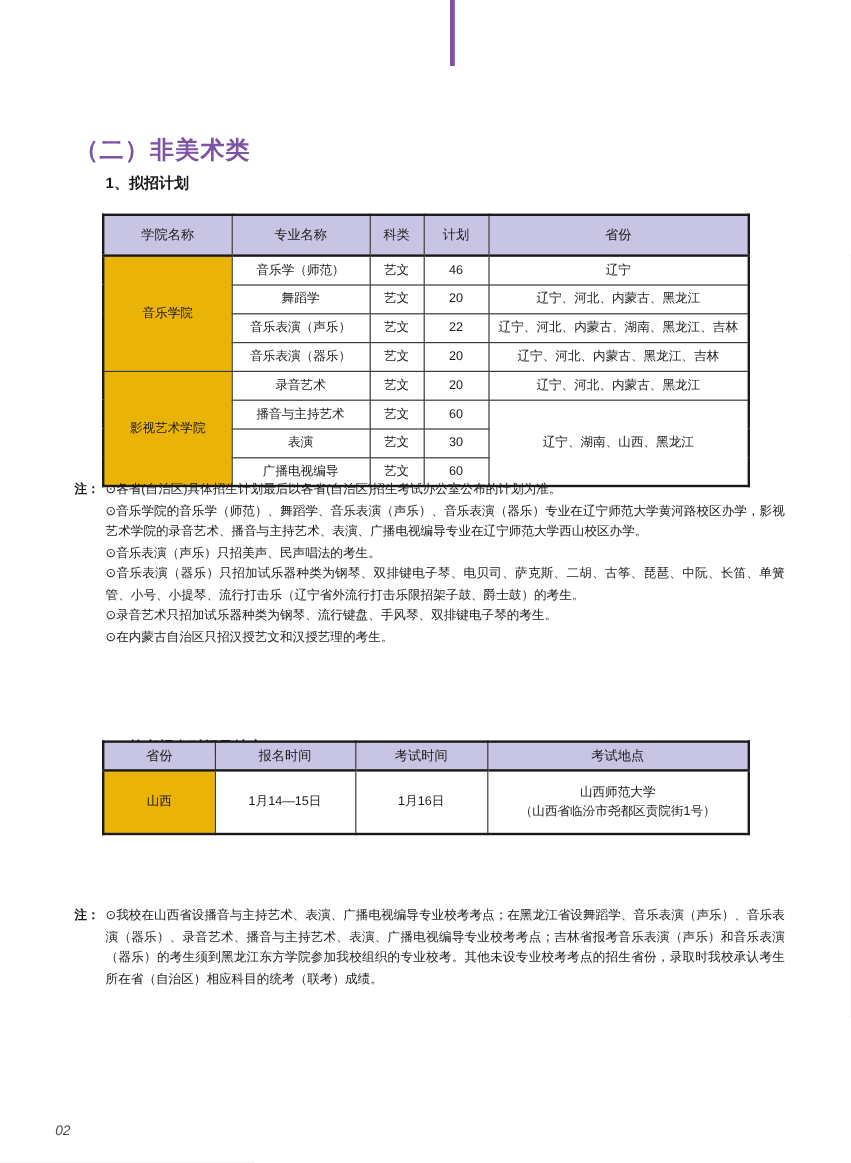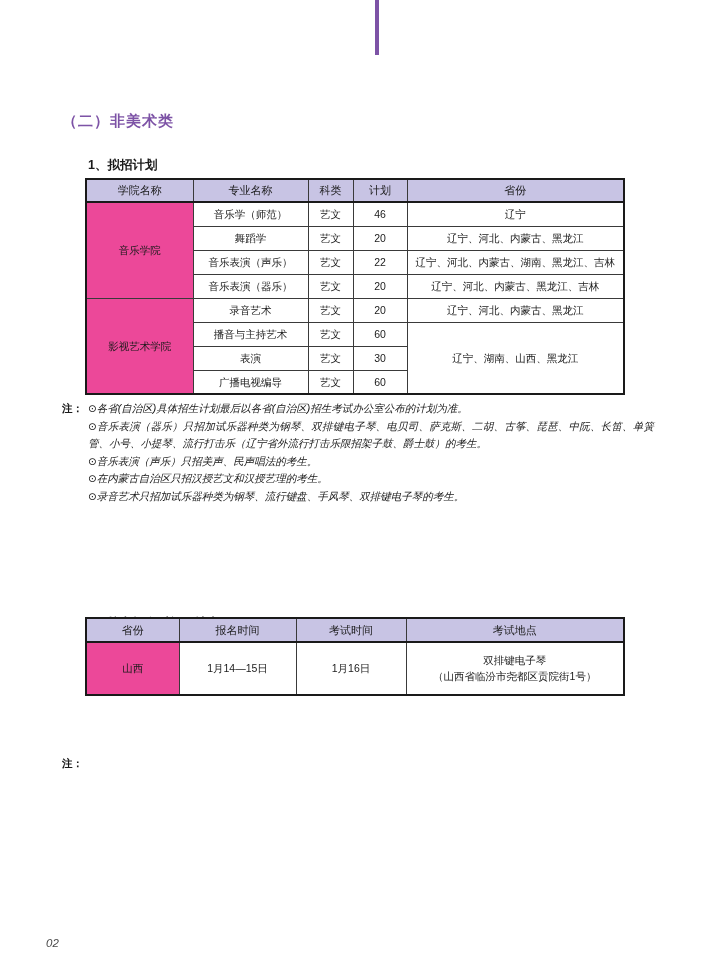--- a/index.html
+++ b/index.html
@@ -16,33 +16,33 @@
   }
   .crop-mark {
     position: absolute;
     left: 375px; top: 0;
     width: 4px; height: 55px;
     background: #7d53a6;
   }
   .sec-title {
     position: absolute;
     left: 62px; top: 112px;
-    font-size: 15px;
+    font-size: 20px;
     font-weight: bold;
     letter-spacing: 1px;
     color: #7d53a6;
   }
   .sub-heading {
     position: absolute;
     left: 88px;
     font-size: 12.5px;
     font-weight: bold;
     color: #1a1a1a;
   }
-  #sub1 { top: 157px; }
+  #sub1 { top: 145px; }
   #sub2 { top: 615px; }
 
   table {
     position: absolute;
     left: 85px;
     width: 540px;
     border-collapse: collapse;
     table-layout: fixed;
     font-size: 10.5px;
     color: #1a1a1a;
@@ -53,25 +53,25 @@
     border: 1px solid #3a3a3a;
     text-align: center;
     vertical-align: middle;
     padding: 2px 3px;
     line-height: 1.35;
   }
   table { border: 2px solid #1a1a1a; }
   thead th {
     background: #c8c4e4;
     font-weight: normal;
-    height: 23px;
+    height: 34px;
     border-bottom: 2px solid #1a1a1a;
     font-size: 11px;
   }
-  .college-col { background: #ec4899; margin-top: 36px; }
+  .college-col { background: #eab308; margin-top: 36px; }
   #table1 tbody tr { height: 24px; }
   #table1 col.c-college { width: 107px; }
   #table1 col.c-major   { width: 115px; }
   #table1 col.c-cat     { width: 45px;  }
   #table1 col.c-plan    { width: 54px;  }
   #table2 thead th { height: 24px; }
   #table2 tbody tr { height: 53px; }
   #table2 col.c-prov { width: 93px;  }
   #table2 col.c-reg  { width: 117px; }
   #table2 col.c-exam { width: 110px; }
@@ -83,21 +83,21 @@
     width: 592px;
     font-size: 10.5px;
     line-height: 17.5px;
     color: #1a1a1a;
     display: flex;
   }
   #notes1 { top: 400px; }
   #notes2 { top: 755px; }
   .notes-label { flex: 0 0 26px; font-weight: bold; }
   .notes-body { flex: 1; }
-  .notes-body p { text-align: justify; font-style: italic; }
+  .notes-body p { text-align: justify; }
 
   .page-number {
     position: absolute;
     left: 46px; top: 937px;
     font-size: 11.5px;
     font-style: italic;
     color: #4a4a4a;
   }
 </style>
 </head>
@@ -177,24 +177,25 @@
         <td>艺文</td>
         <td>60</td>
       </tr>
     </tbody>
   </table>
 
   <div class="notes" id="notes1">
     <span class="notes-label">注：</span>
     <div class="notes-body">
       <p>⊙各省(自治区)具体招生计划最后以各省(自治区)招生考试办公室公布的计划为准。</p>
+      <p>⊙音乐学院的音乐学（师范）、舞蹈学、音乐表演（声乐）、音乐表演（器乐）专业在辽宁师范大学黄河路校区办学，影视艺术学院的录音艺术、播音与主持艺术、表演、广播电视编导专业在辽宁师范大学西山校区办学。</p>
+      <p>⊙音乐表演（声乐）只招美声、民声唱法的考生。</p>
       <p>⊙音乐表演（器乐）只招加试乐器种类为钢琴、双排键电子琴、电贝司、萨克斯、二胡、古筝、琵琶、中阮、长笛、单簧管、小号、小提琴、流行打击乐（辽宁省外流行打击乐限招架子鼓、爵士鼓）的考生。</p>
-      <p>⊙音乐表演（声乐）只招美声、民声唱法的考生。</p>
+      <p>⊙录音艺术只招加试乐器种类为钢琴、流行键盘、手风琴、双排键电子琴的考生。</p>
       <p>⊙在内蒙古自治区只招汉授艺文和汉授艺理的考生。</p>
-      <p>⊙录音艺术只招加试乐器种类为钢琴、流行键盘、手风琴、双排键电子琴的考生。</p>
     </div>
   </div>
 
   <div class="sub-heading" id="sub2">2、校考报名时间及地点</div>
 
   <table id="table2">
     <colgroup>
       <col class="c-prov">
         <col class="c-reg">
         <col class="c-exam">
@@ -207,28 +208,29 @@
         <th>考试时间</th>
         <th>考试地点</th>
       </tr>
     </thead>
     <tbody>
       <tr>
         <td class="college-col">山西</td>
         <td>1月14—15日</td>
         <td>1月16日</td>
         <td>
-          <span class="loc-line">双排键电子琴</span>
+          <span class="loc-line">山西师范大学</span>
           <span class="loc-line">（山西省临汾市尧都区贡院街1号）</span>
         </td>
       </tr>
     </tbody>
   </table>
 
   <div class="notes" id="notes2">
     <span class="notes-label">注：</span>
     <div class="notes-body">
+      <p>⊙我校在山西省设播音与主持艺术、表演、广播电视编导专业校考考点；在黑龙江省设舞蹈学、音乐表演（声乐）、音乐表演（器乐）、录音艺术、播音与主持艺术、表演、广播电视编导专业校考考点；吉林省报考音乐表演（声乐）和音乐表演（器乐）的考生须到黑龙江东方学院参加我校组织的专业校考。其他未设专业校考考点的招生省份，录取时我校承认考生所在省（自治区）相应科目的统考（联考）成绩。</p>
     </div>
   </div>
 
   <div class="page-number">02</div>
 
 </div>
 
 </body></html>

